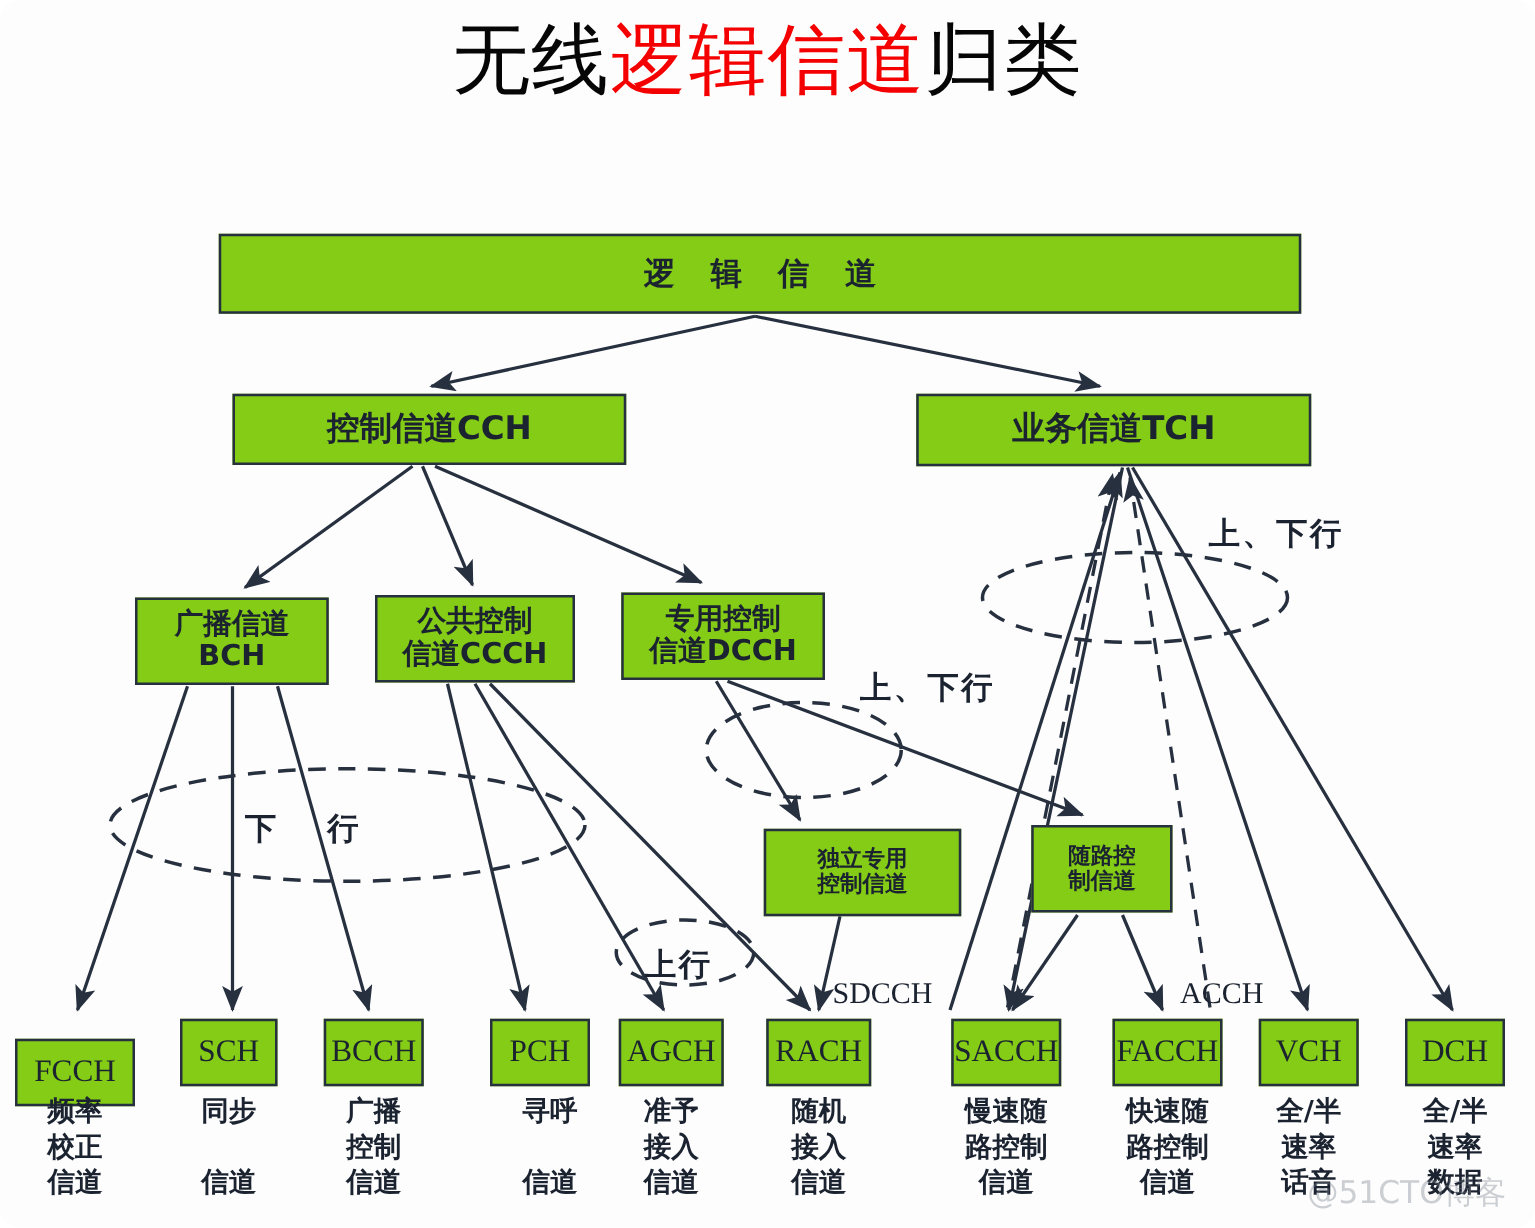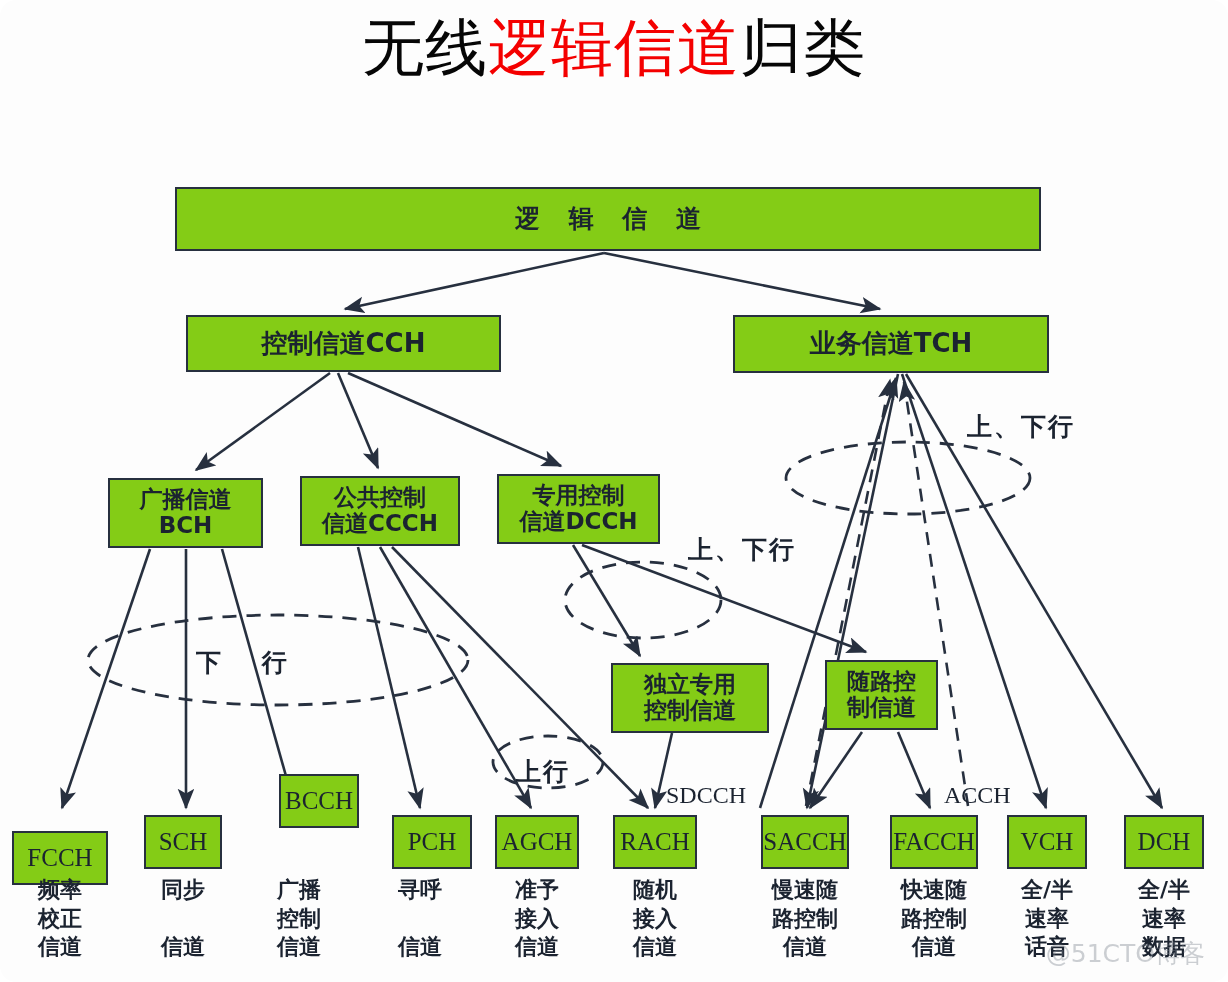--- a/index.html
+++ b/index.html
@@ -61,21 +61,21 @@
   .node .ln { display: block; white-space: nowrap; }
 
   .node.root {
     font-size: 25px;
     font-weight: 700;
     letter-spacing: 10px;
     text-indent: 10px;
   }
   .node.lvl2 { font-size: 26px; font-weight: 700; }
   .node.lvl3 { font-size: 23px; font-weight: 700; }
-  .node.lvl4 { font-size: 23px; font-weight: 700; }
+  .node.lvl4 { font-size: 18px; font-weight: 700; }
   .node.leaf {
     font-size: 25px;
     font-weight: 400;
     font-family: "Liberation Serif", serif;
     letter-spacing: 0px;
   }
 
   .caption {
     position: absolute;
     text-align: center;
@@ -210,21 +210,21 @@
     <span class="ln">随路控</span>
     <span class="ln">制信道</span>
   </div>
 
   <div class="node leaf" style="left:12px; top:815px; width:96px; height:54px;margin-top:16px;">
     <span class="ln">FCCH</span>
     </div>
   <div class="node leaf" style="left:144px; top:815px; width:78px; height:54px;">
     <span class="ln">SCH</span>
     </div>
-  <div class="node leaf" style="left:259px; top:774px; width:80px; height:54px;margin-left:20px;">
+  <div class="node leaf" style="left:259px; top:815px; width:80px; height:54px;">
     <span class="ln">BCCH</span>
     </div>
   <div class="node leaf" style="left:380px; top:815px; width:80px; height:54px;margin-left:12px;">
     <span class="ln">PCH</span>
     </div>
   <div class="node leaf" style="left:495px; top:815px; width:84px; height:54px;">
     <span class="ln">AGCH</span>
     </div>
   <div class="node leaf" style="left:613px; top:815px; width:84px; height:54px;">
     <span class="ln">RACH</span>
@@ -250,21 +250,21 @@
   <div class="caption" style="left:141px; top:876px; width:84px;">
     <span class="ln">同步</span>
     <span class="ln">&nbsp;</span>
     <span class="ln">信道</span>
   </div>
   <div class="caption" style="left:257px; top:876px; width:84px;">
     <span class="ln">广播</span>
     <span class="ln">控制</span>
     <span class="ln">信道</span>
   </div>
-  <div class="caption" style="left:378px; top:876px; width:84px;">
+  <div class="caption" style="left:378px; top:876px; width:84px;text-align:right;">
     <span class="ln">寻呼</span>
     <span class="ln">&nbsp;</span>
     <span class="ln">信道</span>
   </div>
   <div class="caption" style="left:495px; top:876px; width:84px;">
     <span class="ln">准予</span>
     <span class="ln">接入</span>
     <span class="ln">信道</span>
   </div>
   <div class="caption" style="left:613px; top:876px; width:84px;">

